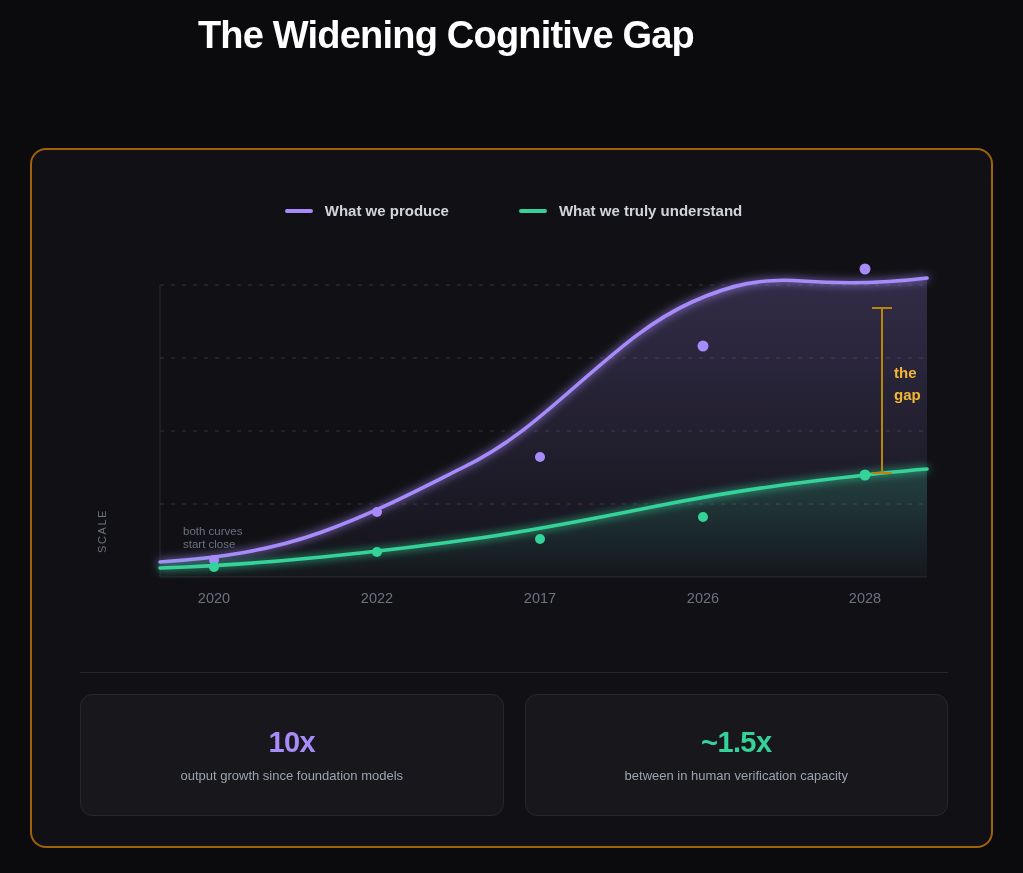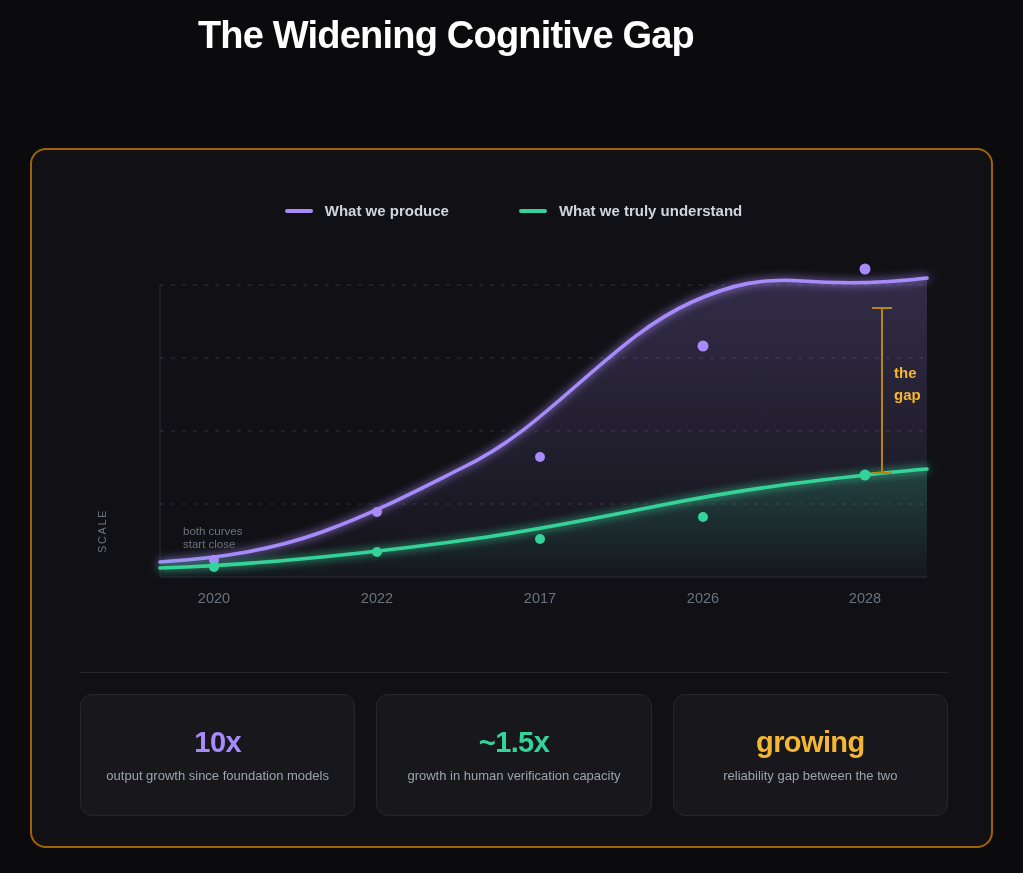--- a/index.html
+++ b/index.html
@@ -302,22 +302,18 @@
 
     <div class="divider"></div>
 
     <div class="cards">
       <div class="card">
         <div class="card-value" style="color:#a78bfa">10x</div>
         <div class="card-caption">output growth since foundation models</div>
       </div>
       <div class="card">
         <div class="card-value" style="color:#34d399">~1.5x</div>
-        <div class="card-caption">growth in human verification capacity</div>
-      </div>
-      <div class="card">
-        <div class="card-value" style="color:#f5b731">growing</div>
-        <div class="card-caption">reliability gap between the two</div>
+        <div class="card-caption">between in human verification capacity</div>
       </div>
     </div>
 
   </div>
 </div>
 
 </body></html>

